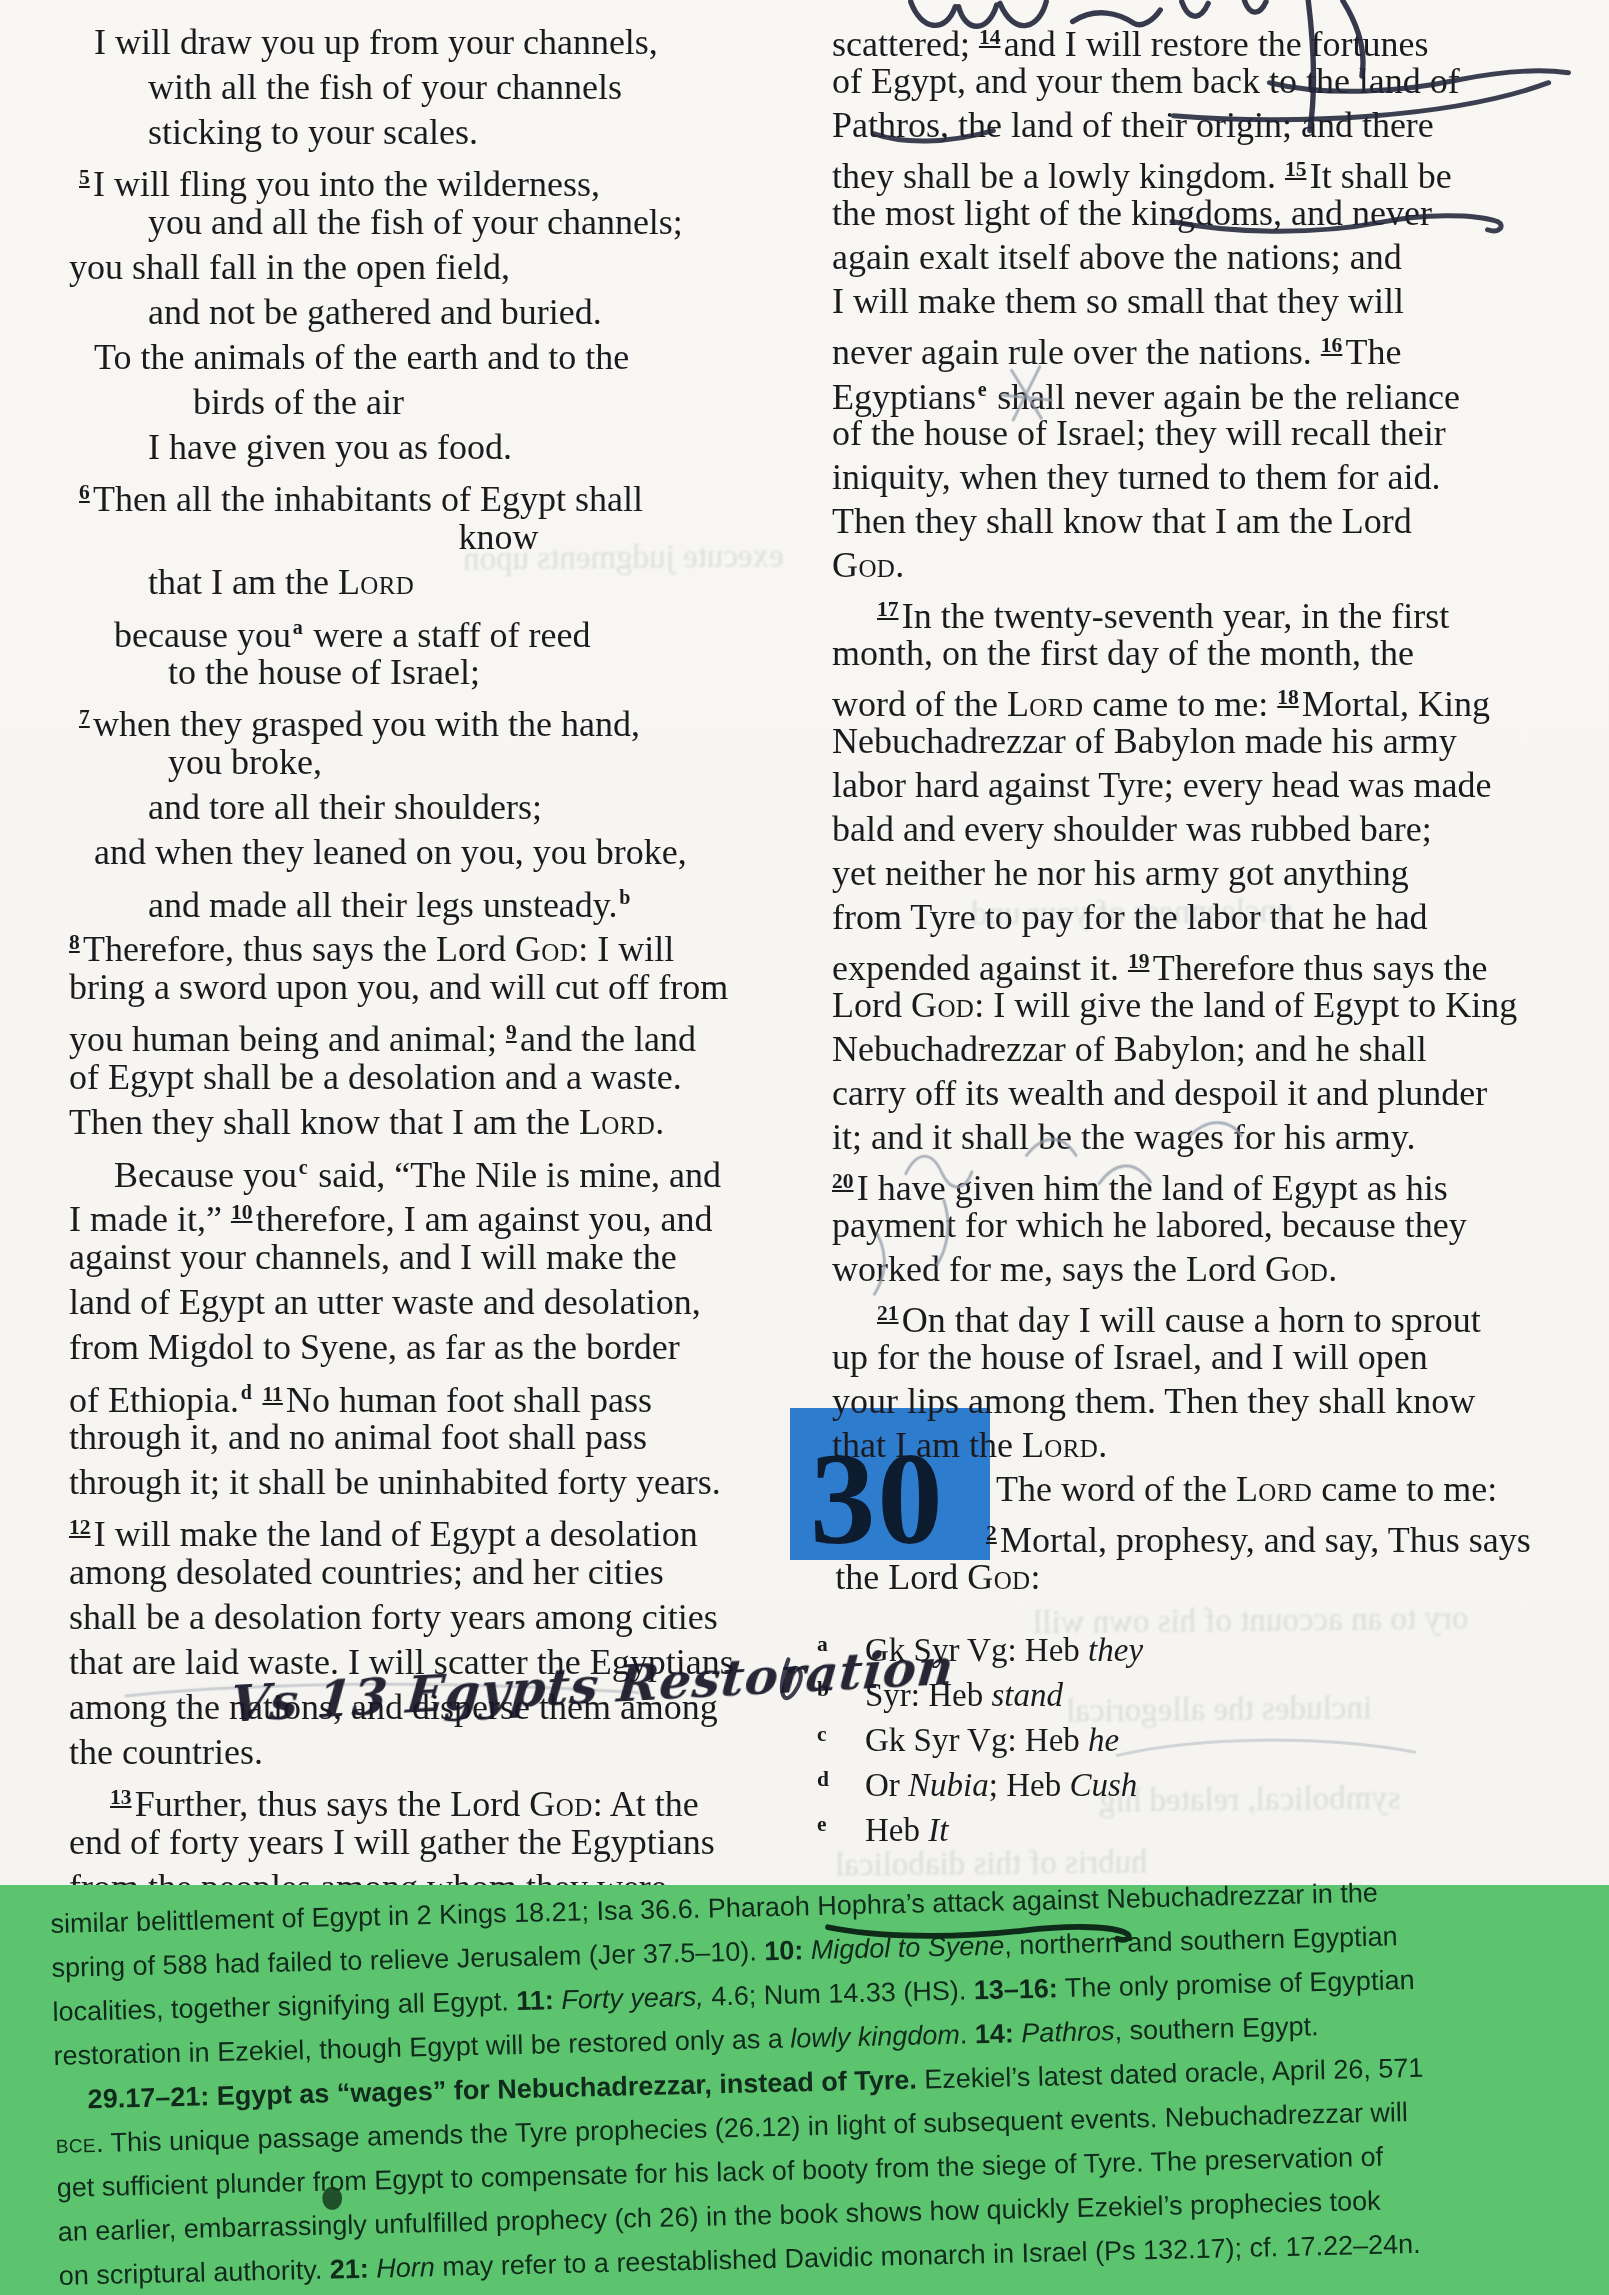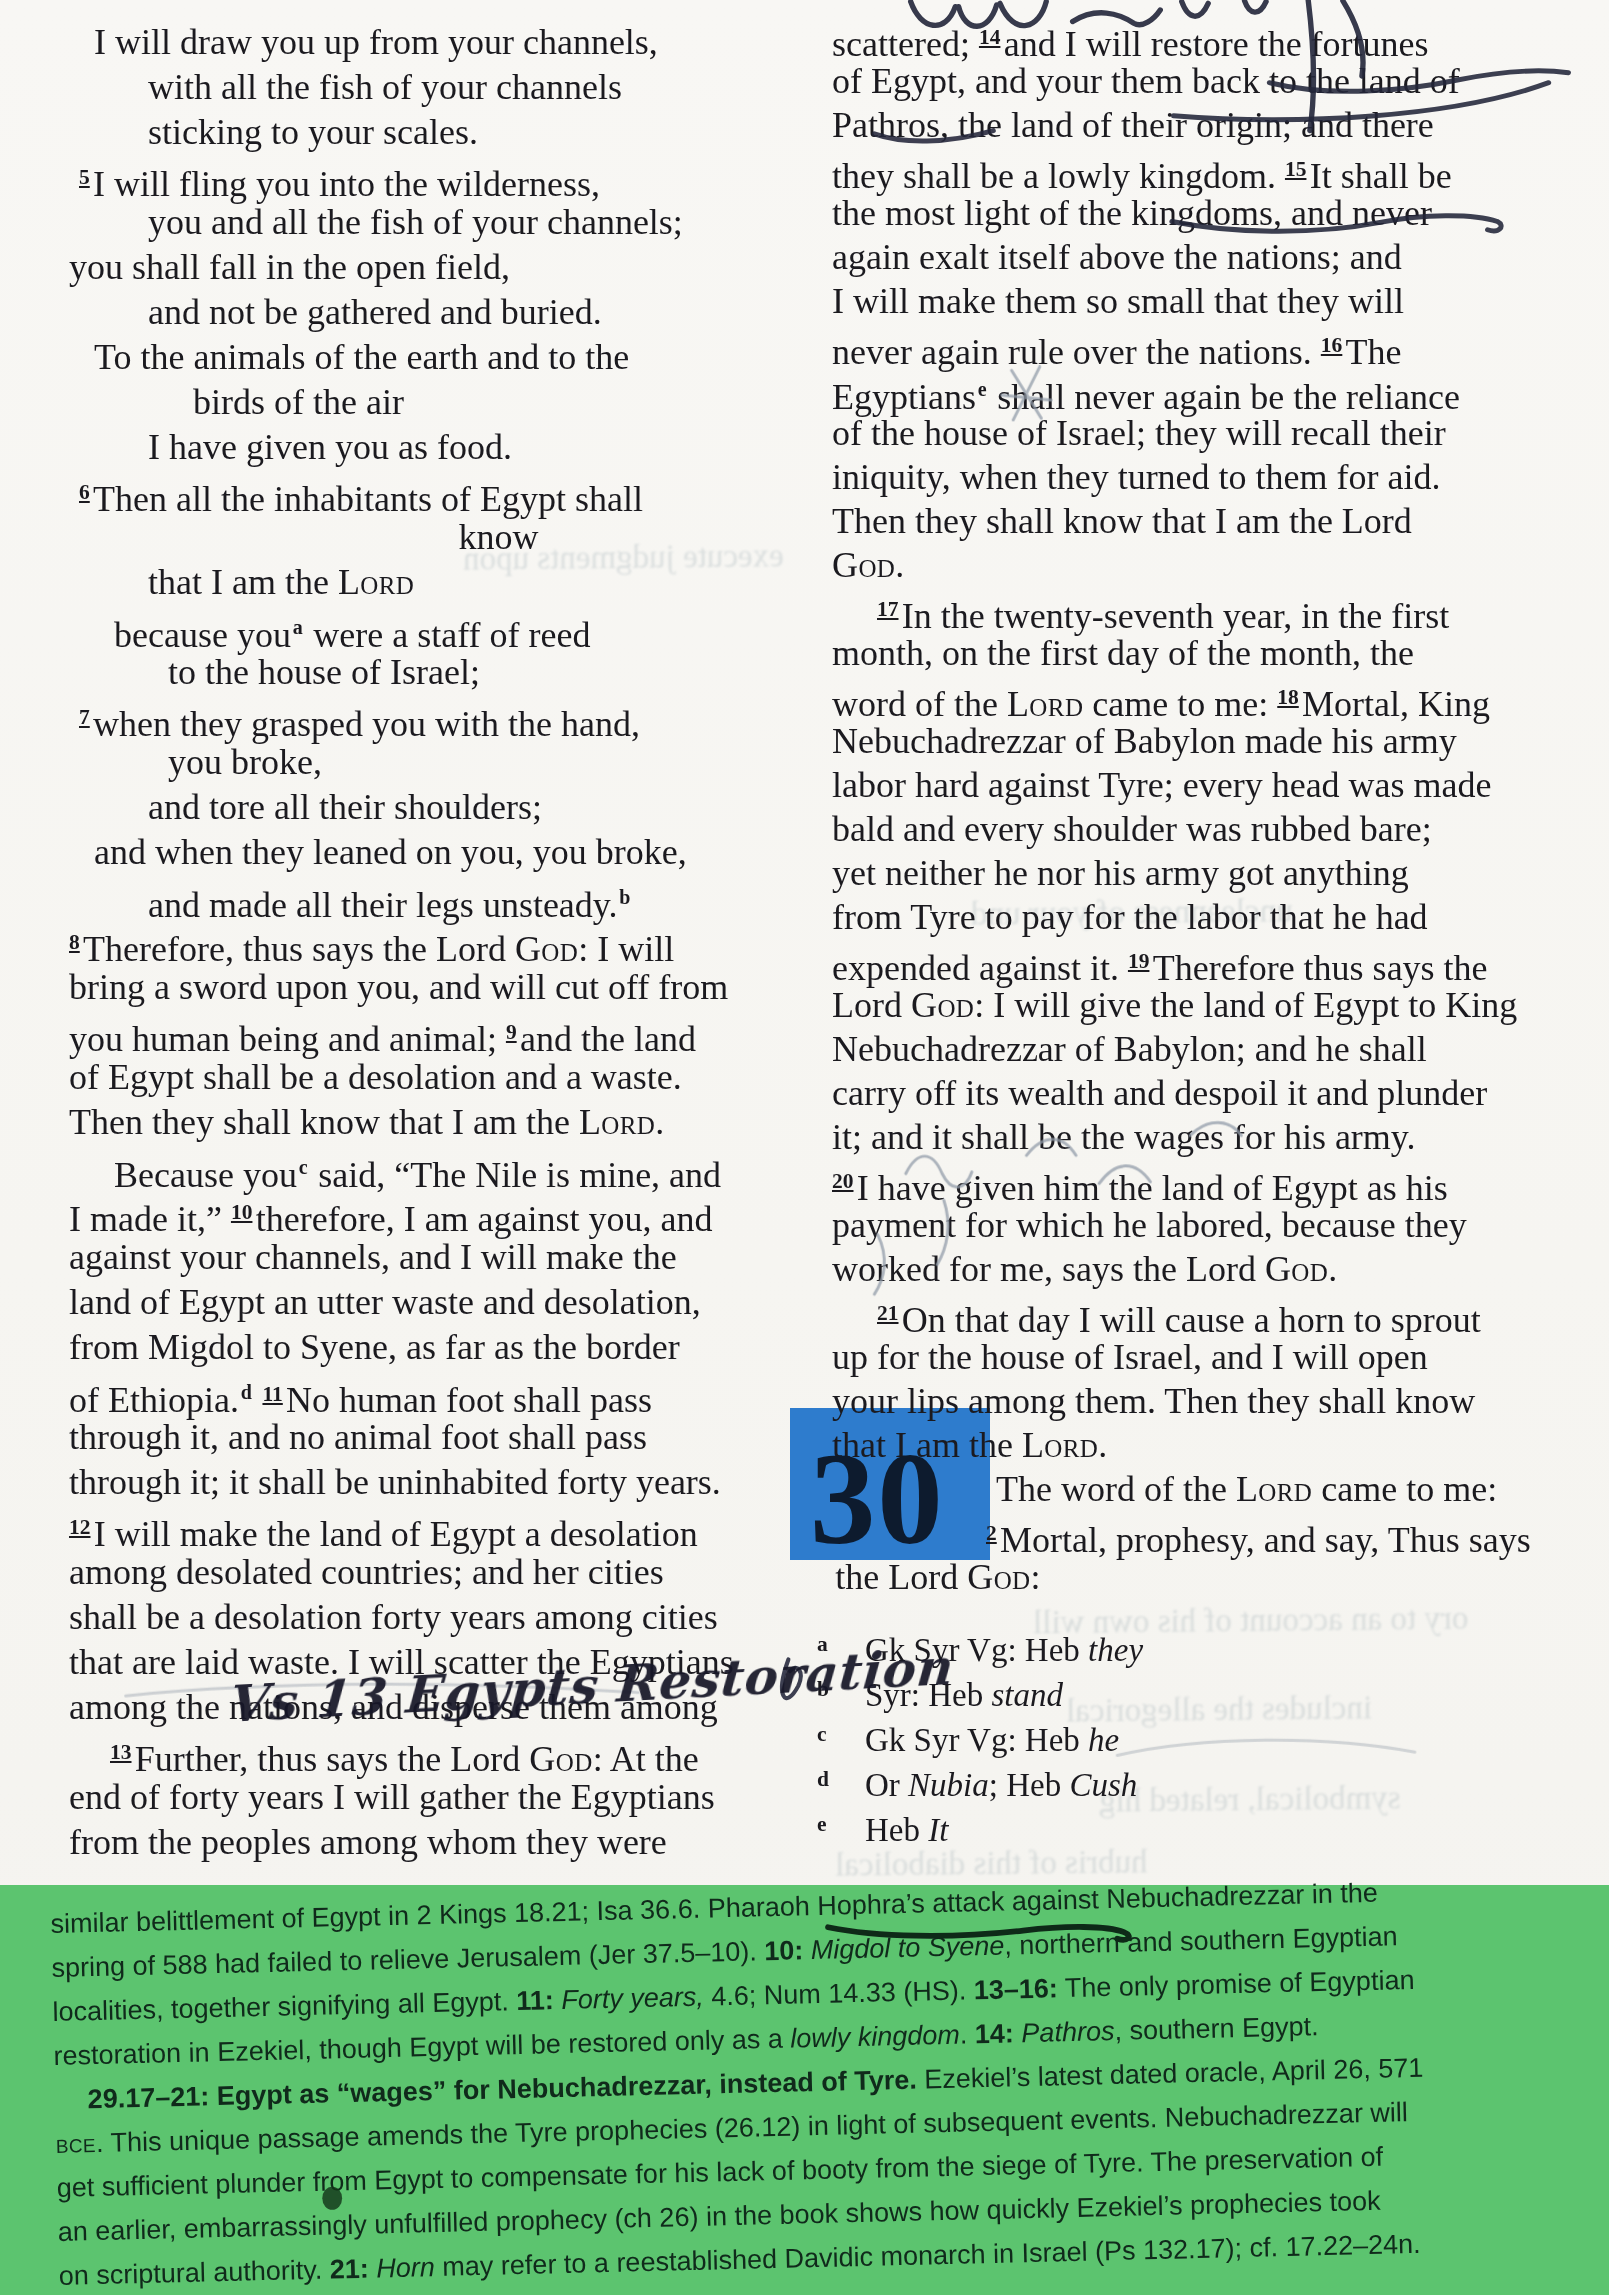--- a/index.html
+++ b/index.html
@@ -86,20 +86,21 @@
       <div class="tline"><span class="sg sg-p">land of Egypt an utter waste and desolation,</span></div>
       <div class="tline"><span class="sg sg-p">from Migdol to Syene, as far as the border</span></div>
       <div class="tline"><span class="sg sg-p">of Ethiopia.</span><span class="sg sg-fn">d</span><span class="sg sg-p"> </span><span class="sg sg-v">11</span><span class="sg sg-p">No human foot shall pass</span></div>
       <div class="tline"><span class="sg sg-p">through it, and no animal foot shall pass</span></div>
       <div class="tline"><span class="sg sg-p">through it; it shall be uninhabited forty years.</span></div>
       <div class="tline"><span class="sg sg-v">12</span><span class="sg sg-p">I will make the land of Egypt a desolation</span></div>
       <div class="tline"><span class="sg sg-p">among desolated countries; and her cities</span></div>
       <div class="tline"><span class="sg sg-p">shall be a desolation forty years among cities</span></div>
       <div class="tline"><span class="sg sg-p">that are laid waste. I will scatter the Egyptians</span></div>
       <div class="tline"><span class="sg sg-p">among the nations, and disperse them among</span></div>
+      <div class="tline"><span class="sg sg-p">the countries.</span></div>
       <div class="tline" style="padding-left: 41px;"><span class="sg sg-v">13</span><span class="sg sg-p">Further, thus says the Lord </span><span class="sg sg-sc">God</span><span class="sg sg-p">: At the</span></div>
       <div class="tline"><span class="sg sg-p">end of forty years I will gather the Egyptians</span></div>
       <div class="tline"><span class="sg sg-p">from the peoples among whom they were</span></div>
     </div>
   <div class="col col-right">
       <div class="tline"><span class="sg sg-p">scattered; </span><span class="sg sg-v">14</span><span class="sg sg-p">and I will restore the fortunes</span></div>
       <div class="tline"><span class="sg sg-p">of Egypt, and your them back to the land of</span></div>
       <div class="tline"><span class="sg sg-p">Pathros, the land of their origin; and there</span></div>
       <div class="tline"><span class="sg sg-p">they shall be a lowly kingdom. </span><span class="sg sg-v">15</span><span class="sg sg-p">It shall be</span></div>
       <div class="tline"><span class="sg sg-p">the most light of the kingdoms, and never</span></div>

